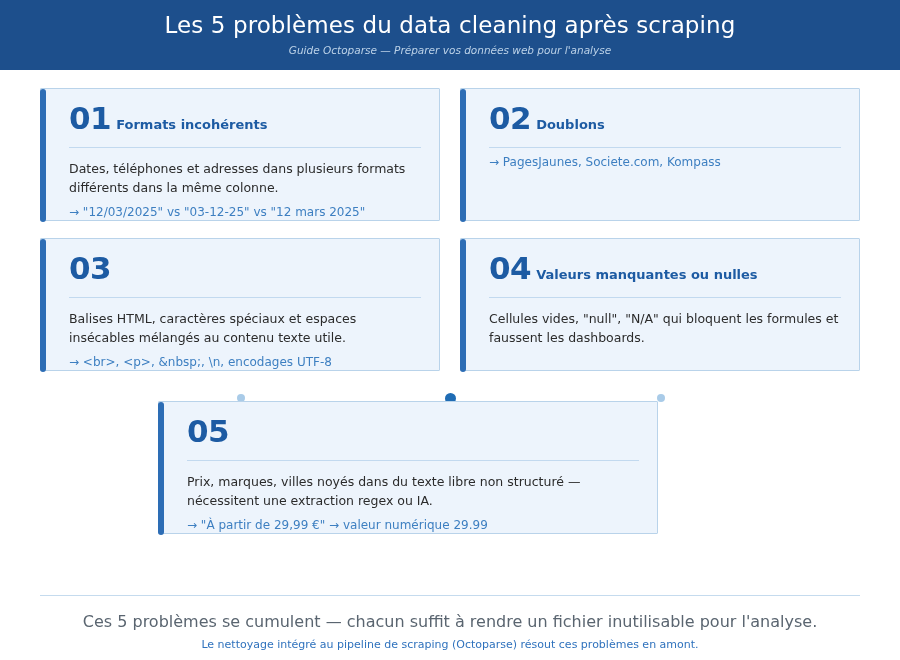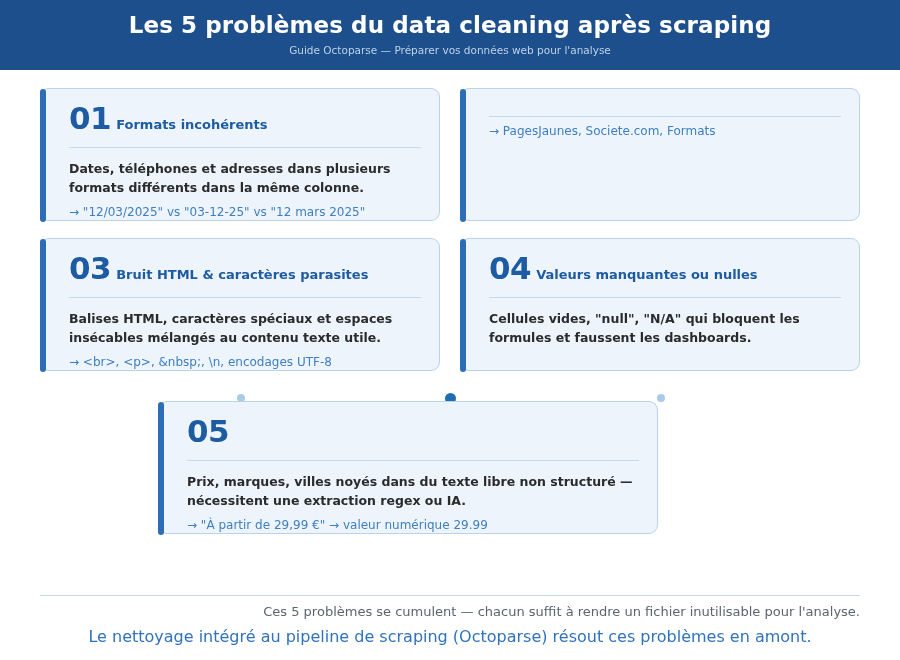--- a/index.html
+++ b/index.html
@@ -23,32 +23,33 @@
     height: 70px;
     background: #1d4f8c;
     display: flex;
     flex-direction: column;
     align-items: center;
     justify-content: center;
   }
   .header-title {
     color: #ffffff;
     font-size: 23px;
-    font-weight: bold;
+    font-weight: normal;
     letter-spacing: 0.1px;
     line-height: 1.1;
     margin: 0 0 7px 0;
     text-align: center;
   }
   .header-subtitle {
     color: #bcd2e8;
     font-size: 10.5px;
     font-weight: normal;
     text-align: center;
     line-height: 1.1;
+    font-style: italic;
   }
 
   
   .cards-area {
     position: absolute;
     left: 0;
     top: 70px;
     width: 900px;
   }
   .row {
@@ -58,21 +59,21 @@
     box-sizing: border-box;
     width: 900px;
   }
   .row-1 { margin-top: 18px; }
   .row-2 { margin-top: 17px; justify-content: space-between; }
 
   .card {
     position: relative;
     background: #edf4fc;
     border: 1px solid #b9d3ea;
-    border-radius: 9px;
+    border-radius: 1px;
     box-sizing: border-box;
     padding: 14px 18px 14px 24px;
   }
   .card-half { width: 400px; height: 133px; }
 
   .accent {
     position: absolute;
     left: -1px;
     top: 0px;
     width: 6px;
@@ -103,21 +104,20 @@
   .card-divider {
     height: 1px;
     background: #c2d9ef;
     margin: 13px 0 0 4px;
   }
   .card-desc {
     margin: 11px 0 0 4px;
     font-size: 12.5px;
     color: #2b2b2b;
     line-height: 1.55;
-    font-weight: bold;
   }
   .card-example {
     margin: 7px 0 0 4px;
     font-size: 12px;
     color: #3d7fc1;
     line-height: 1.3;
   }
 
   
   .row-5 {
@@ -168,29 +168,29 @@
     width: 900px;
     box-sizing: border-box;
     padding: 0 40px;
   }
   .footer-divider {
     height: 1px;
     background: #c5dbee;
     width: 820px;
   }
   .footer-line-1 {
-    text-align: right;
-    font-size: 13px;
+    text-align: center;
+    font-size: 16px;
     color: #5a6570;
-    margin-top: 8px;
+    margin-top: 16px;
     line-height: 1.2;
   }
   .footer-line-2 {
     text-align: center;
-    font-size: 16px;
+    font-size: 11px;
     color: #2f72bd;
     margin-top: 7px;
     line-height: 1.2;
   }
 </style>
 </head>
 <body>
 
 <div class="header">
   <div class="header-title">Les 5 problèmes du data cleaning après scraping</div>
@@ -207,33 +207,36 @@
         <span class="card-num">01</span>
         <span class="card-title">Formats incohérents</span>
       </div>
       <div class="card-divider"></div>
       <div class="card-desc">Dates, téléphones et adresses dans plusieurs formats différents dans la même colonne.</div>
       <div class="card-example">→ "12/03/2025" vs "03-12-25" vs "12 mars 2025"</div>
     </div>
 
     <div class="card card-half">
       <div class="accent"></div>
-      <div class="card-divider"></div>
-      <div class="card-example">→ PagesJaunes, Societe.com, Formats</div>
+      <div class="card-head">
+        <span class="card-num">02</span>
+        <span class="card-title">Doublons</span>
+      </div>
+      <div class="card-divider"></div>
+      <div class="card-example">→ PagesJaunes, Societe.com, Kompass</div>
     </div>
 
   </div>
 
   <div class="row row-2">
 
     <div class="card card-half">
       <div class="accent"></div>
       <div class="card-head">
         <span class="card-num">03</span>
-        <span class="card-title">Bruit HTML &amp; caractères parasites</span>
       </div>
       <div class="card-divider"></div>
       <div class="card-desc">Balises HTML, caractères spéciaux et espaces insécables mélangés au contenu texte utile.</div>
       <div class="card-example">→ &lt;br&gt;, &lt;p&gt;, &amp;nbsp;, \n, encodages UTF-8</div>
     </div>
 
     <div class="card card-half">
       <div class="accent"></div>
       <div class="card-head">
         <span class="card-num">04</span>

